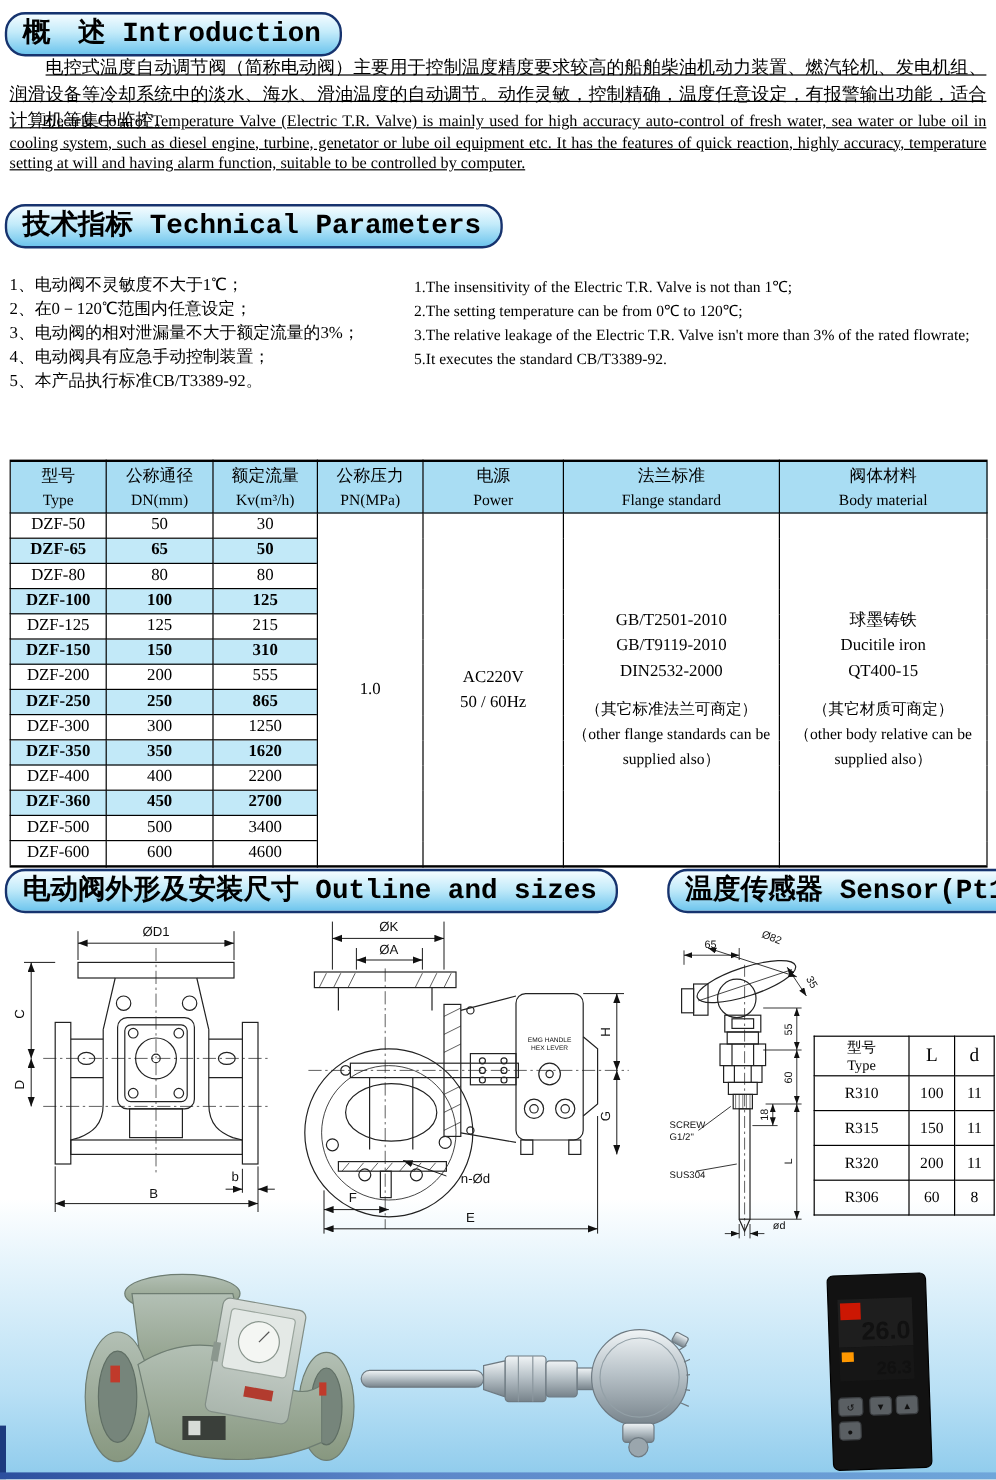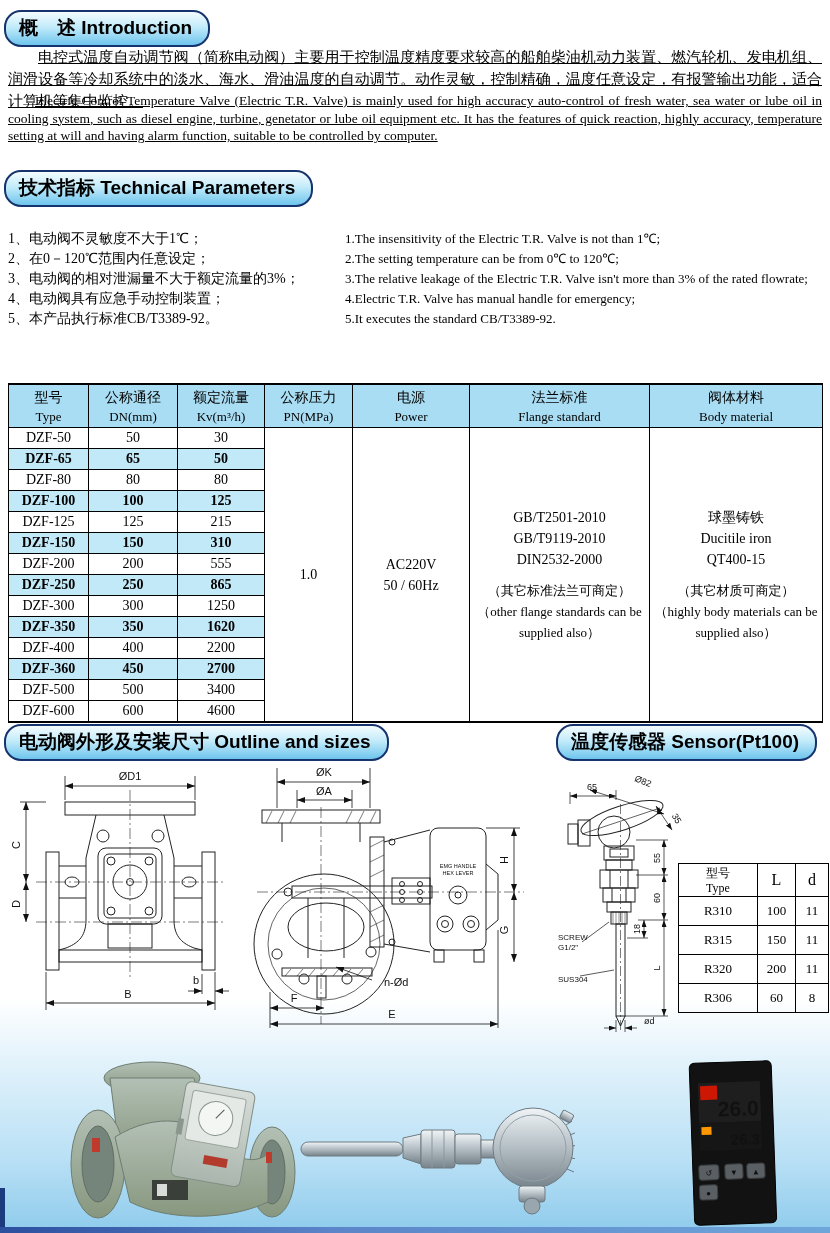--- a/index.html
+++ b/index.html
@@ -5,21 +5,21 @@
   html,body{margin:0;padding:0;background:#e8e8e8;}
   .page{
     position:relative; width:830px; height:1233px; margin:0 auto; overflow:hidden;
     background:linear-gradient(180deg,#ffffff 0%,#ffffff 81%,#e8f5fc 85%,#b9e0f5 94%,#8ecbec 100%);
     font-family:"Liberation Serif",serif; color:#000;
   }
   .badge{
     position:absolute; left:4px; box-sizing:border-box;
     border:2px solid #16336e; border-radius:17px;
     background:linear-gradient(180deg,#f4fcff 0%,#c3ebfa 45%,#6ec5ed 100%);
-    font-family:Liberation Sans, sans-serif; font-weight:bold; font-size:19px;
+    font-family:Liberation Mono, monospace; font-weight:bold; font-size:23px;
     padding:4px 16px 5px 13px; white-space:nowrap; line-height:24px;
   }
   .para{position:absolute; left:8px; width:814px; text-indent:2em; text-align:justify;text-decoration:underline;}
   .para-cn{top:46px; font-size:15px; line-height:22px;}
   .para-en{top:92px; font-size:13.5px; line-height:17.5px;}
   .tech-col{position:absolute; top:229px;}
   .tech-cn{left:8px; width:335px;}
   .tech-en{left:345px; width:480px;}
   .tech-item{font-size:14px; line-height:20px; white-space:nowrap;}
   .tech-en .tech-item{font-size:13px;}
@@ -76,21 +76,20 @@
       <div class="tech-item">1、电动阀不灵敏度不大于1℃；</div>
       <div class="tech-item">2、在0－120℃范围内任意设定；</div>
       <div class="tech-item">3、电动阀的相对泄漏量不大于额定流量的3%；</div>
       <div class="tech-item">4、电动阀具有应急手动控制装置；</div>
       <div class="tech-item">5、本产品执行标准CB/T3389-92。</div>
     </div>
   <div class="tech-col tech-en">
       <div class="tech-item">1.The insensitivity of the Electric T.R. Valve is not than 1℃;</div>
       <div class="tech-item">2.The setting temperature can be from 0℃ to 120℃;</div>
       <div class="tech-item">3.The relative leakage of the Electric T.R. Valve isn't more than 3% of the rated flowrate;</div>
-      <div class="tech-item">4.Electric T.R. Valve has manual handle for emergency;</div>
       <div class="tech-item">5.It executes the standard CB/T3389-92.</div>
     </div>
 
   <table class="basic-table">
     <colgroup>
       <col style="width:80px">
         <col style="width:89px">
         <col style="width:87px">
         <col style="width:88px">
       <col style="width:117px">
@@ -149,21 +148,21 @@
             <div class="mline note">（其它标准法兰可商定）</div>
             <div class="mline note">（other flange standards can be</div>
             <div class="mline note">supplied also）</div>
           </td>
           <td class="merged" rowspan="14">
             <div class="mline">球墨铸铁</div>
             <div class="mline">Ducitile iron</div>
             <div class="mline">QT400-15</div>
             <div class="mgap"></div>
             <div class="mline note">（其它材质可商定）</div>
-            <div class="mline note">（highly body materials can be</div>
+            <div class="mline note">（other body relative can be</div>
             <div class="mline note">supplied also）</div>
           </td>
         </tr>
         <tr class="hl">
           <td>DZF-65</td>
           <td>65</td>
           <td>50</td>
         </tr>
         <tr>
           <td>DZF-80</td>

